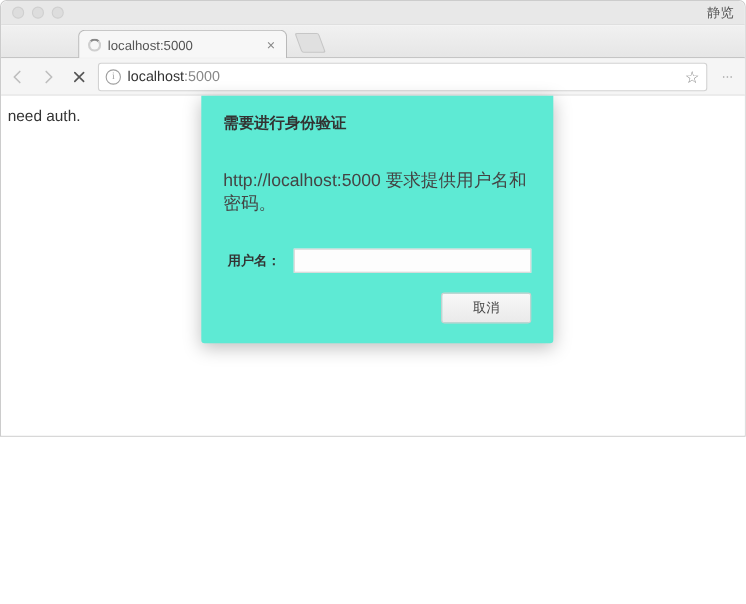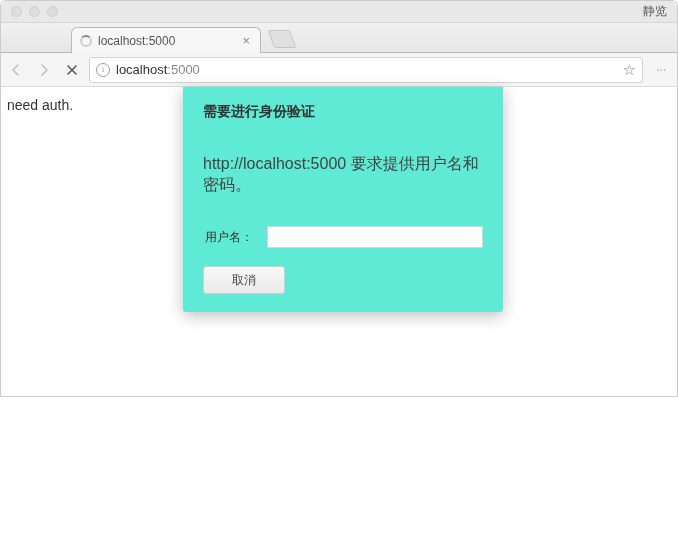--- a/index.html
+++ b/index.html
@@ -35,23 +35,23 @@
 
     
     .content { flex: 1; position: relative; background: #fff; }
     .page-text { position: absolute; top: 10px; left: 6px; font-size: 14px; color: #333; }
 
     
     .dialog { position: absolute; top: 0px; left: 182px; width: 320px; background: #5eead4; box-shadow: 0 4px 16px rgba(0,0,0,0.25); border-radius: 0 0 3px 3px; padding: 16px 20px 18px 20px; font-size: 12px; color: #333; }
     .dlg-title { font-size: 14px; font-weight: 600; margin-bottom: 4px; }
     .dlg-desc { font-size: 16px; color: #444; margin-bottom: 30px; margin-top: 33px; }
     .field { display: flex; align-items: center; margin-bottom: 10px; }
-    .field label { width: 52px; text-align: center; font-size: 12px; color: #333; margin-right: 12px; }
+    .field label { width: 52px; text-align: right; font-size: 12px; color: #333; margin-right: 12px; font-weight: bold; }
     .field input { flex: 1; height: 22px; border: 1px solid #d5d5d5; background: #fdfdfd; padding: 0 4px; font-size: 12px; }
-    .dlg-actions { display: flex; gap: 12px; margin-top: 18px; }
+    .dlg-actions { display: flex; justify-content: flex-end; gap: 12px; margin-top: 18px; }
     .dlg-actions button { width: 82px; height: 28px; background: linear-gradient(#f8f8f8,#eaeaea); border: 1px solid #cfcfcf; border-radius: 3px; font-size: 12px; color: #444; cursor: pointer; }
   </style>
 </head>
 <body>
 
 <div class="window">
 
   <div class="titlebar">
     <div class="traffic">
       <div class="tl"></div>

